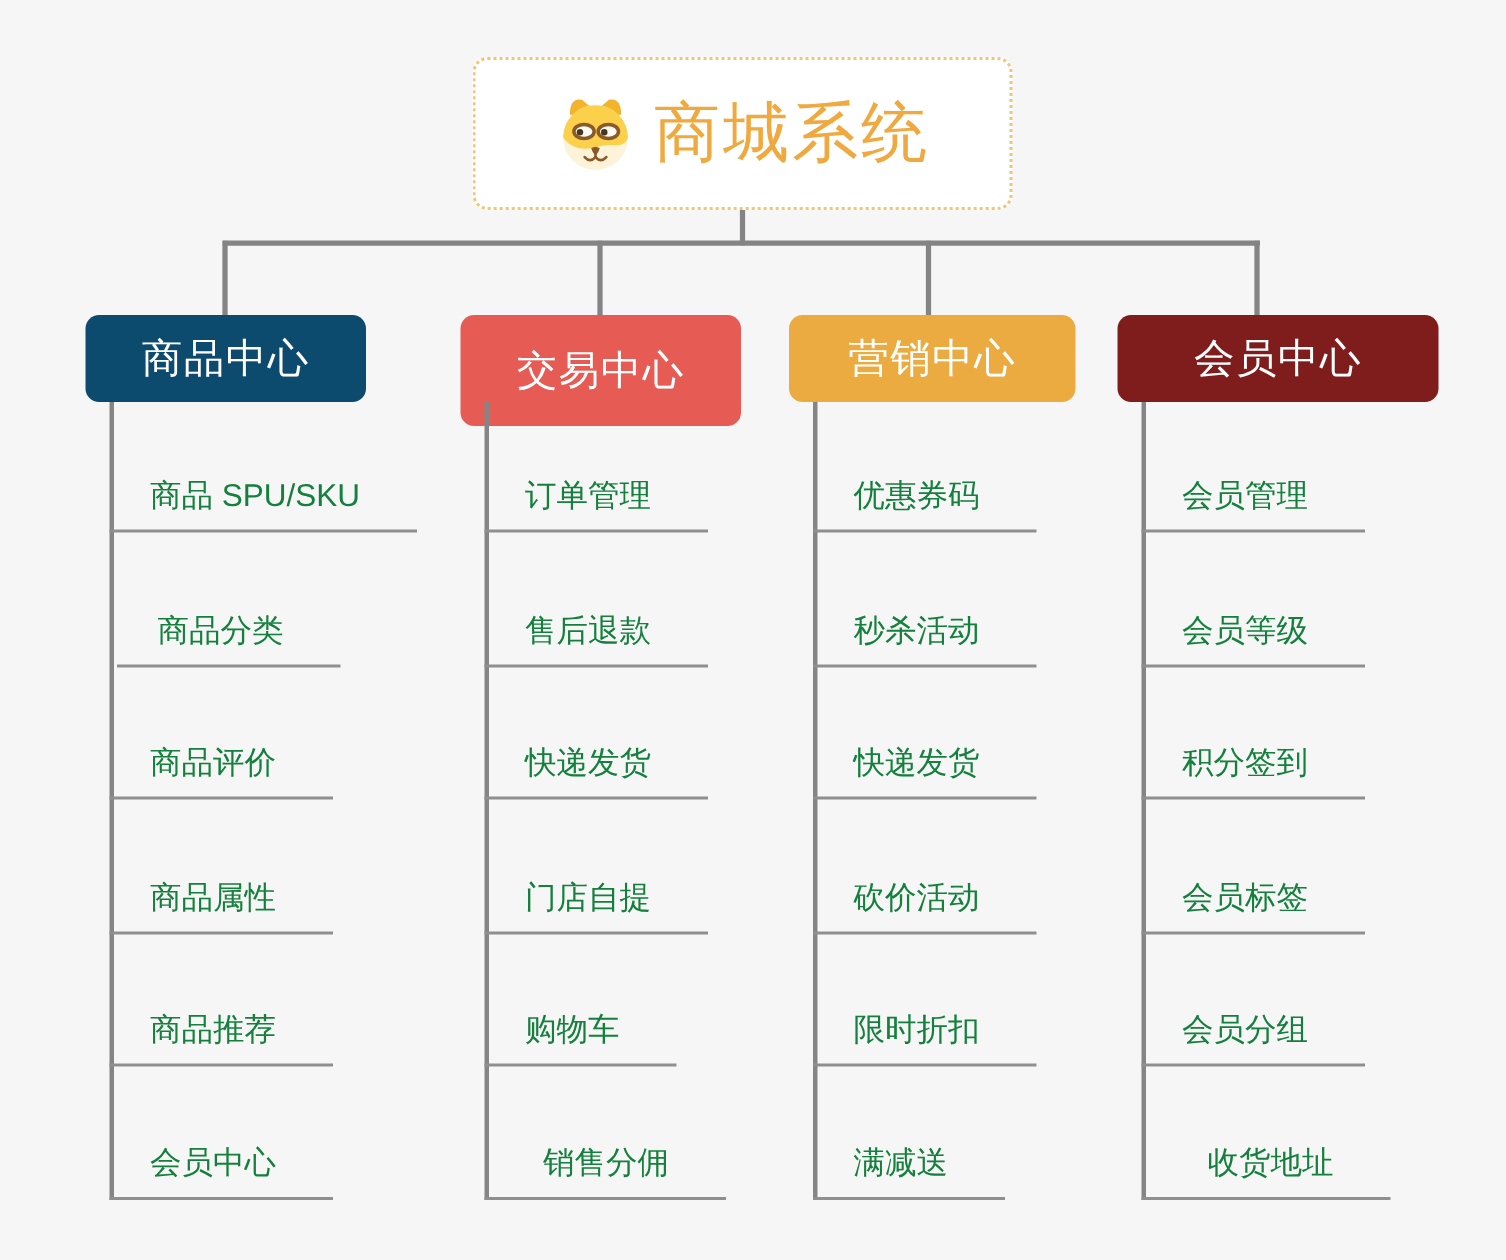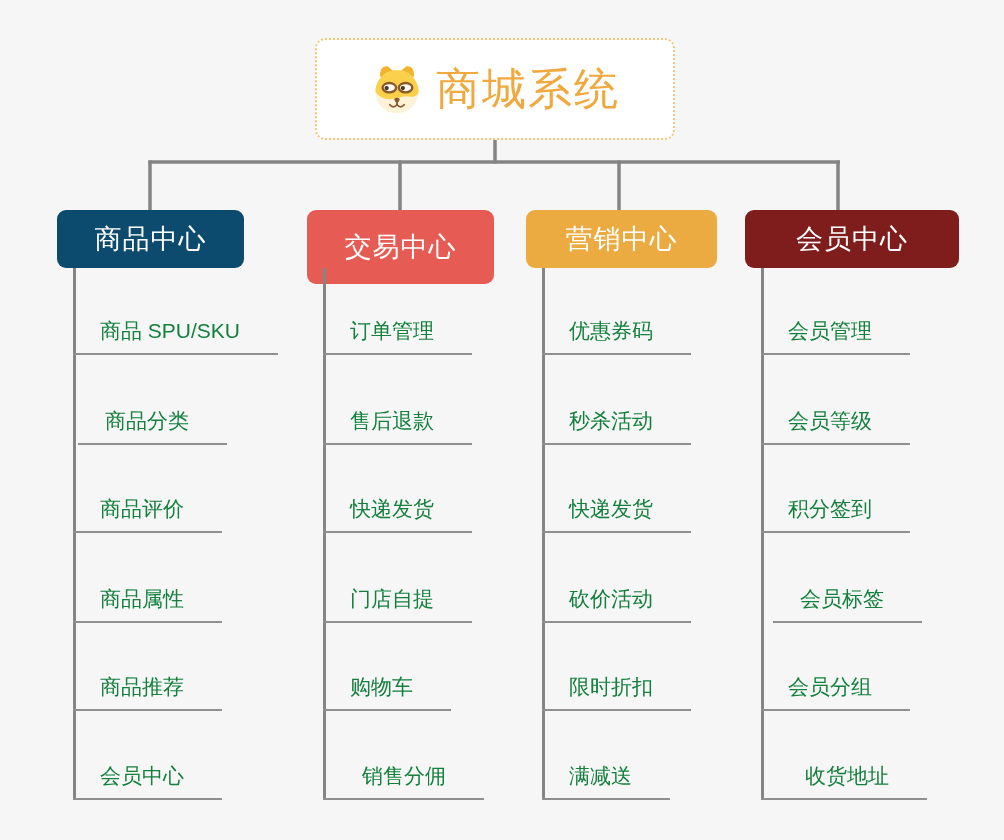--- a/index.html
+++ b/index.html
@@ -106,18 +106,18 @@
       <div class="child-item" style="left: 542px; top: 408px;">秒杀活动</div>
       <div class="child-item" style="left: 542px; top: 496px;">快递发货</div>
       <div class="child-item" style="left: 542px; top: 586px;">砍价活动</div>
       <div class="child-item" style="left: 542px; top: 674px;">限时折扣</div>
       <div class="child-item" style="left: 542px; top: 763px;">满减送</div>
       <div class="branch-header" style="left: 745px; top: 210px; width: 214px; height: 58px; background: #7f1d1d;">会员中心</div>
       <div class="trunk" style="left: 761px; top: 268px; height: 532px;"></div>
       <div class="child-item" style="left: 761px; top: 318px;">会员管理</div>
       <div class="child-item" style="left: 761px; top: 408px;">会员等级</div>
       <div class="child-item" style="left: 761px; top: 496px;">积分签到</div>
-      <div class="child-item" style="left: 761px; top: 586px; margin-left: 12px;">会员标签</div>
+      <div class="child-item" style="left: 761px; top: 586px;">会员标签</div>
       <div class="child-item" style="left: 761px; top: 674px;">会员分组</div>
       <div class="child-item" style="left: 761px; top: 763px; padding-left: 44px;">收货地址</div>
     </div>
 
 </div>
 
 </body></html>

